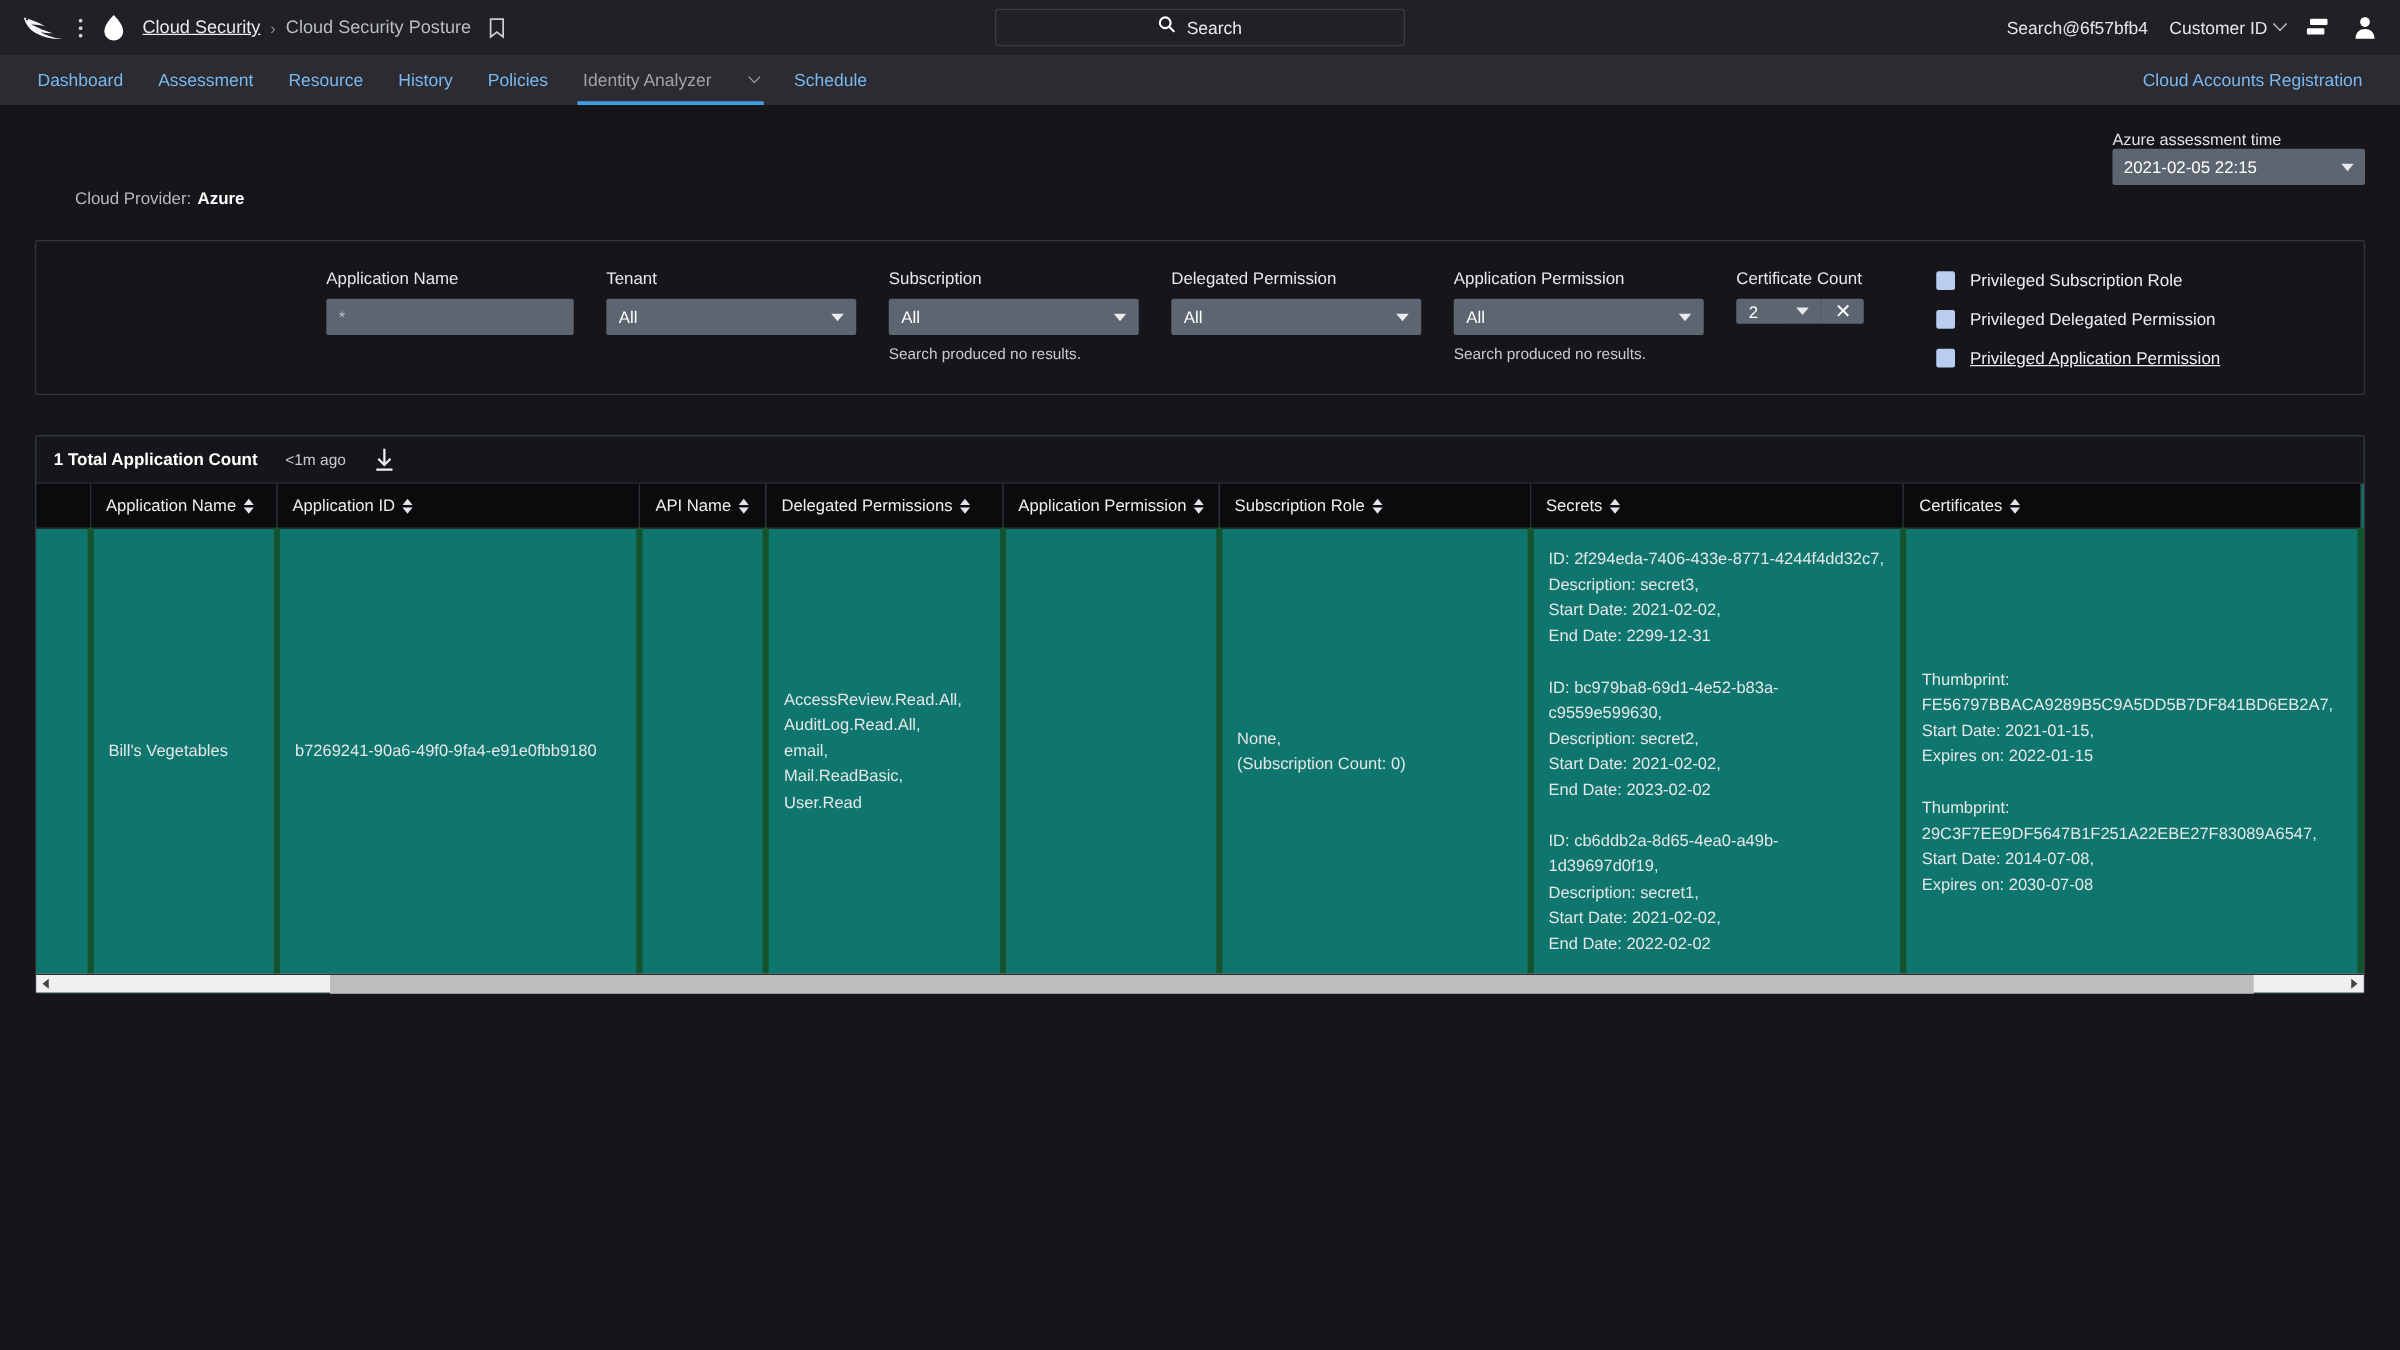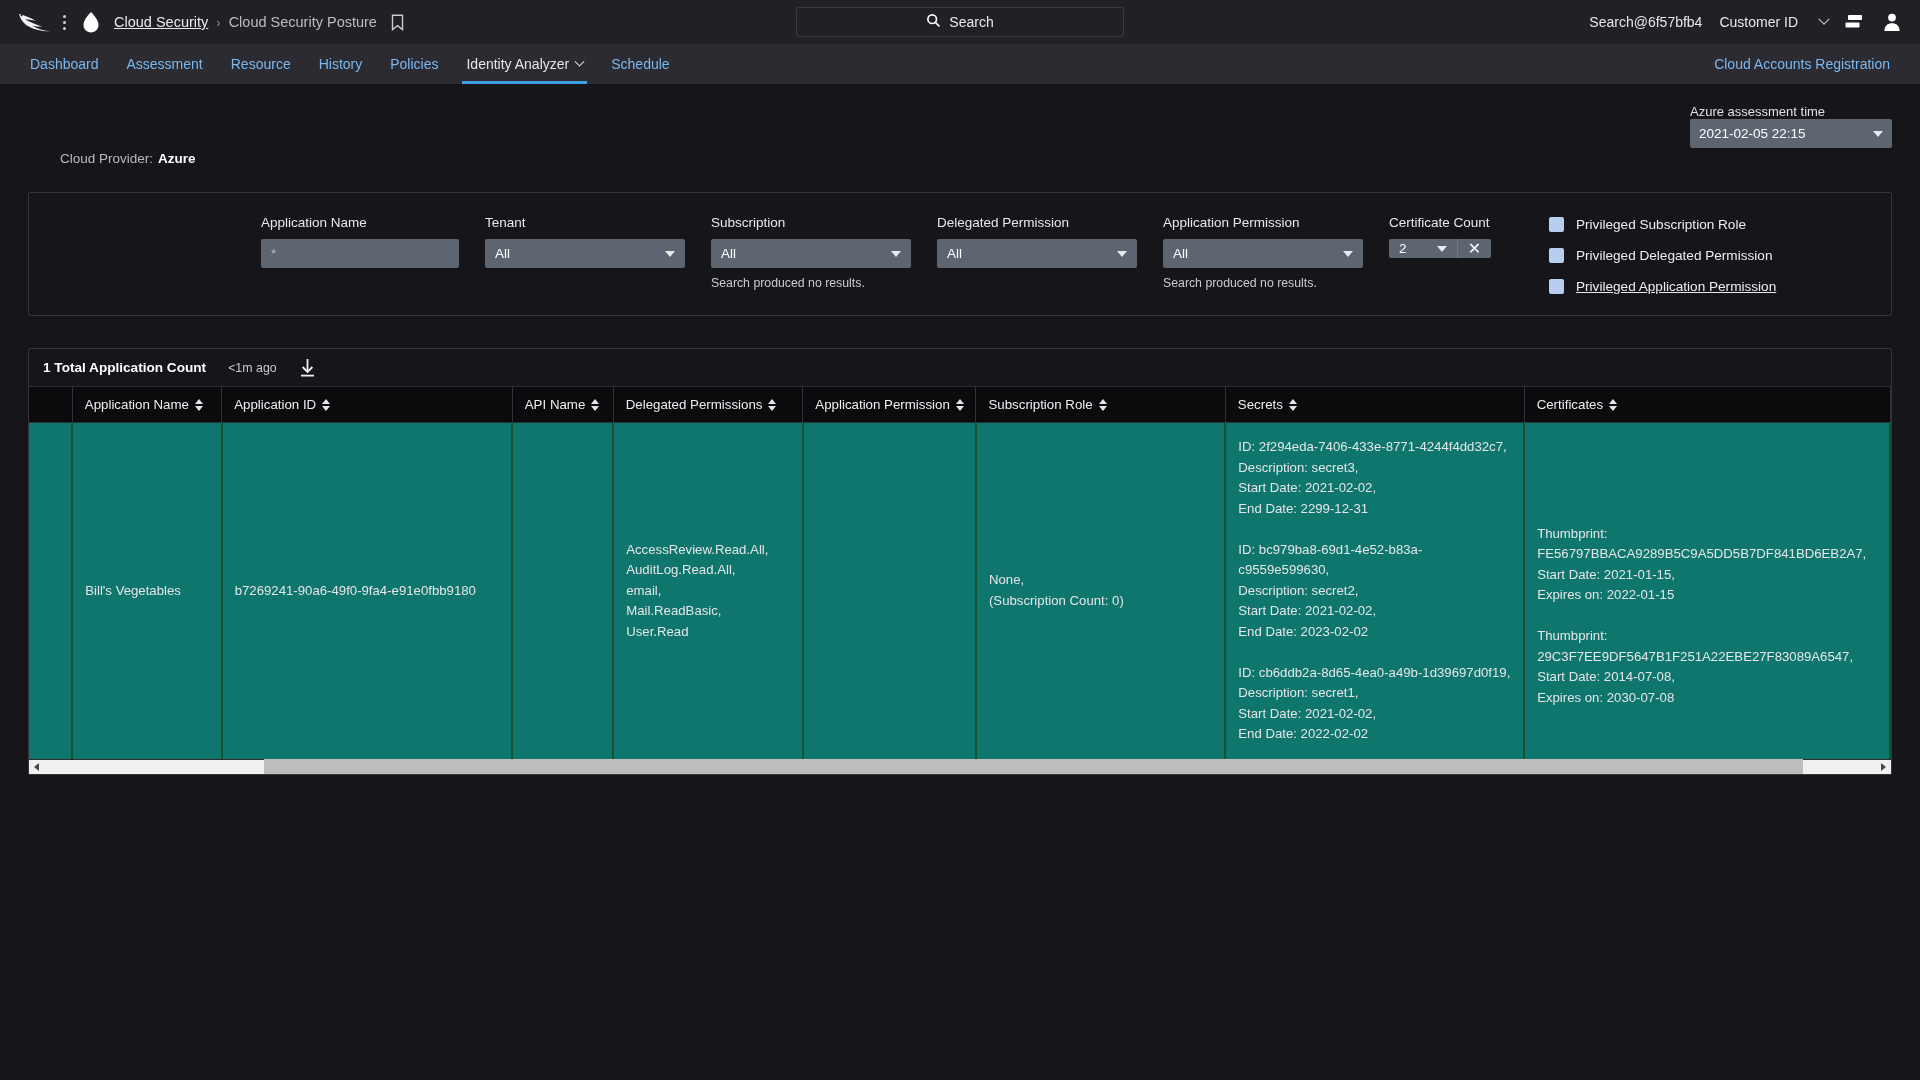--- a/index.html
+++ b/index.html
@@ -47,21 +47,21 @@
     cursor: text;
   }
   .global-search .label { font-size: 14px; color: #e9eaec; }
 
   .topbar-right {
     margin-left: auto;
     display: flex; align-items: center; gap: 17px;
     font-size: 14px;
   }
   .user-email { color: #e6e7ea; }
-  .cust-id { color: #e6e7ea; display: flex; align-items: center; gap: 22px; cursor: pointer; }
+  .cust-id { color: #e6e7ea; display: flex; align-items: center; gap: 6px; cursor: pointer; }
   .chev { display:inline-block; width:8px; height:8px; border-right:1.4px solid #cdd0d5; border-bottom:1.4px solid #cdd0d5; transform: rotate(45deg) translate(-2px,-2px); }
   .icon-btn { cursor: pointer; display:flex; align-items:center; }
 
   
   .navbar {
     height: 40px;
     background: #2b2b31;
     display: flex;
     align-items: stretch;
     padding: 0 16px;
@@ -70,21 +70,21 @@
   .nav-item {
     display: flex; align-items: center;
     padding: 0 14px;
     font-size: 14px;
     color: #7ab8ef;
     cursor: pointer;
     position: relative;
     white-space: nowrap;
     text-align: right;
   }
-  .nav-item.active { color: #e5e5e5; }
+  .nav-item.active { color: #a3a3a3; gap: 24px; }
   .nav-item.active::after {
     content: ""; position: absolute;
     left: 10px; right: 10px; bottom: 0; height: 3px;
     background: #3f9ee4;
   }
   .nav-item .chev-sm {
     display:inline-block; margin-left:7px;
     width:7px; height:7px;
     border-right:1.4px solid currentColor; border-bottom:1.4px solid currentColor;
     transform: rotate(45deg) translate(-2px,-2px);
@@ -197,21 +197,21 @@
     color: #edeef0;
     padding: 10px 12px;
     white-space: nowrap;
     cursor: pointer;
   }
   th .sorter { display: inline-block; margin-left: 6px; position: relative; width: 8px; height: 12px; vertical-align: -2px; }
   th .sorter i { position: absolute; left: 0; width:0; height:0; border-left:4px solid transparent; border-right:4px solid transparent; }
   th .sorter i.up { top: 0; border-bottom: 5px solid #e4e5e8; }
   th .sorter i.dn { bottom: 0; border-top: 5px solid #e4e5e8; }
   table.grid td {
-    border-right: 2px solid #14532d;
+    border-right: 5px solid #14532d;
     font-size: 13.2px;
     color: #e4e6e9;
     padding: 14px 12px;
     vertical-align: middle;
     line-height: 20.5px;
   }
   td.top { vertical-align: top; }
   .sel-col { width: 42px; }
   pre.cellblock {
     font-family: "Liberation Sans", sans-serif;

